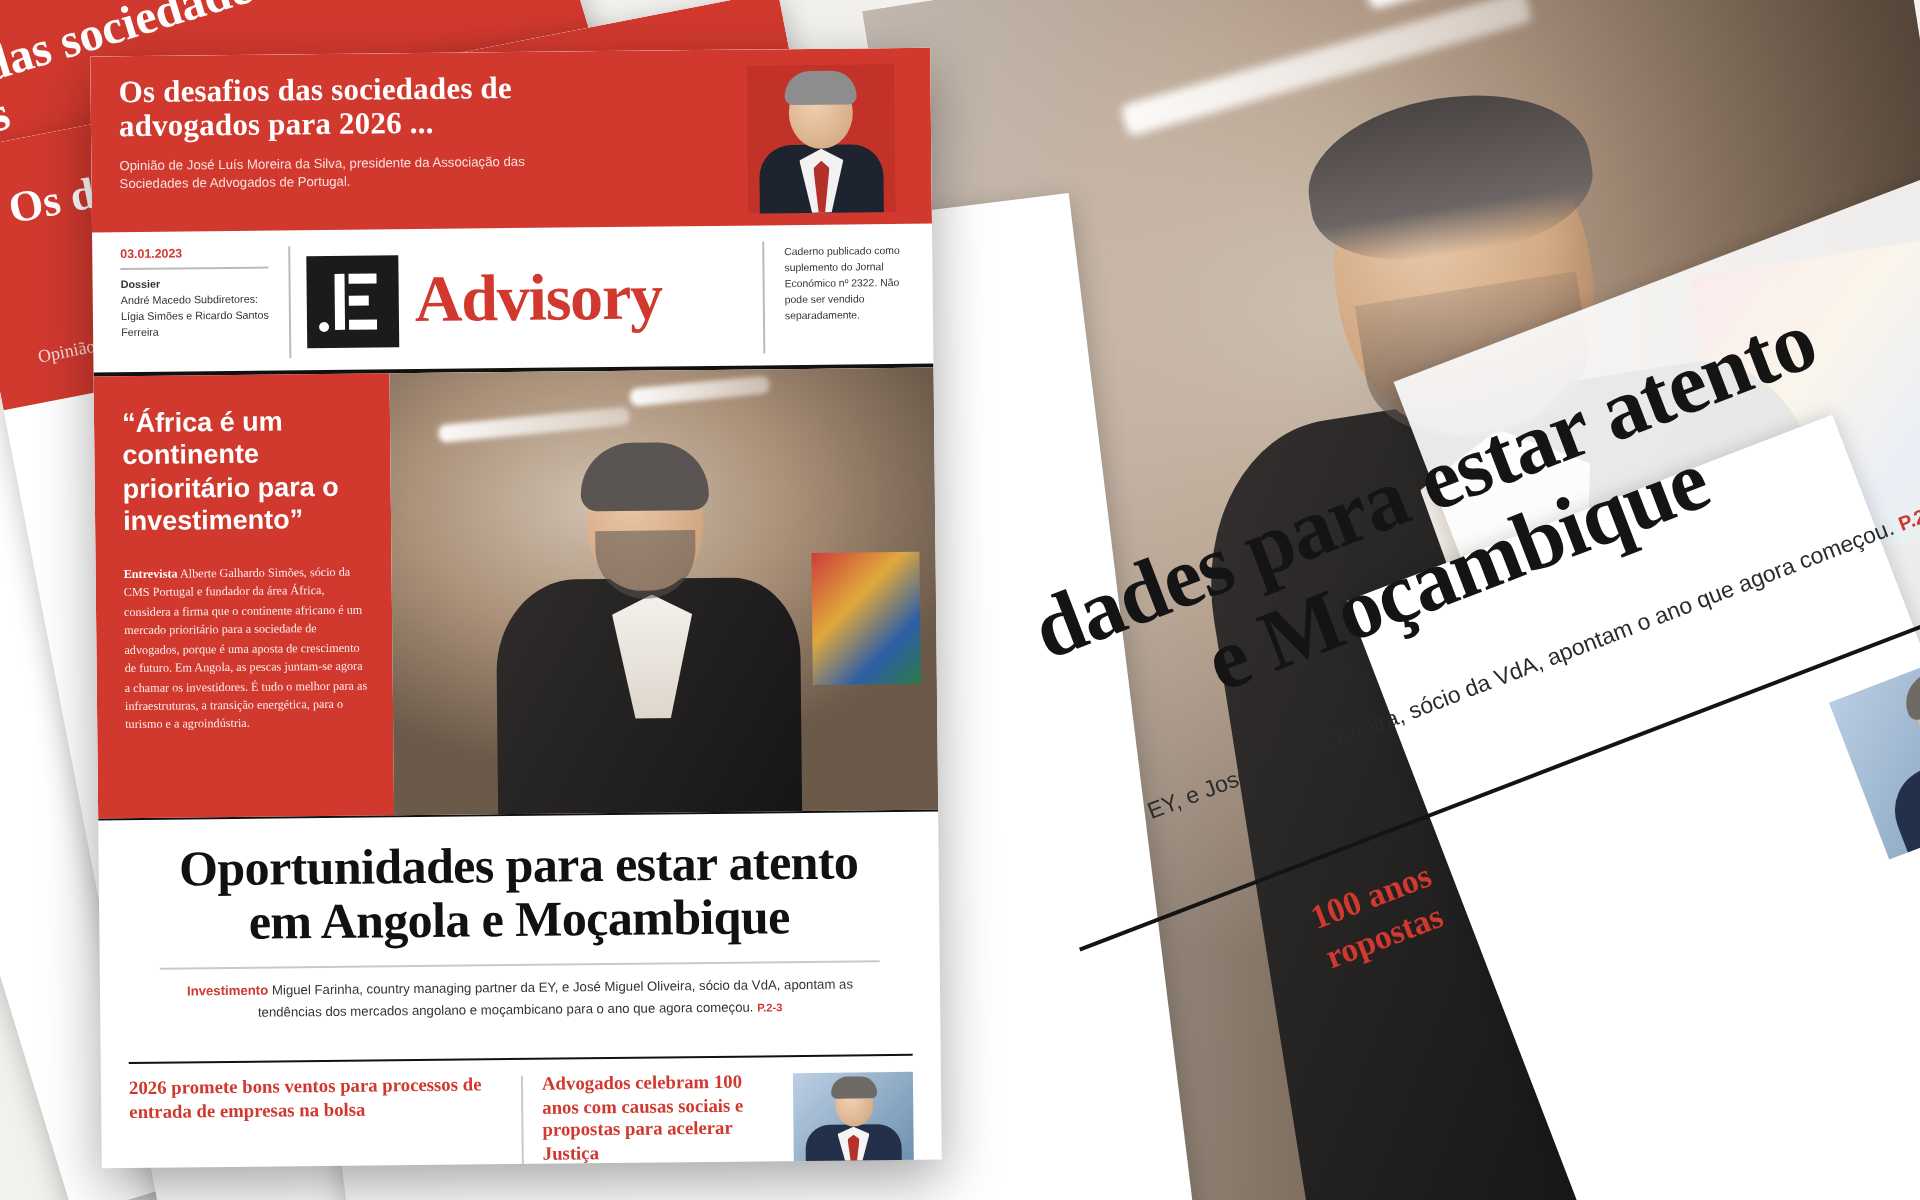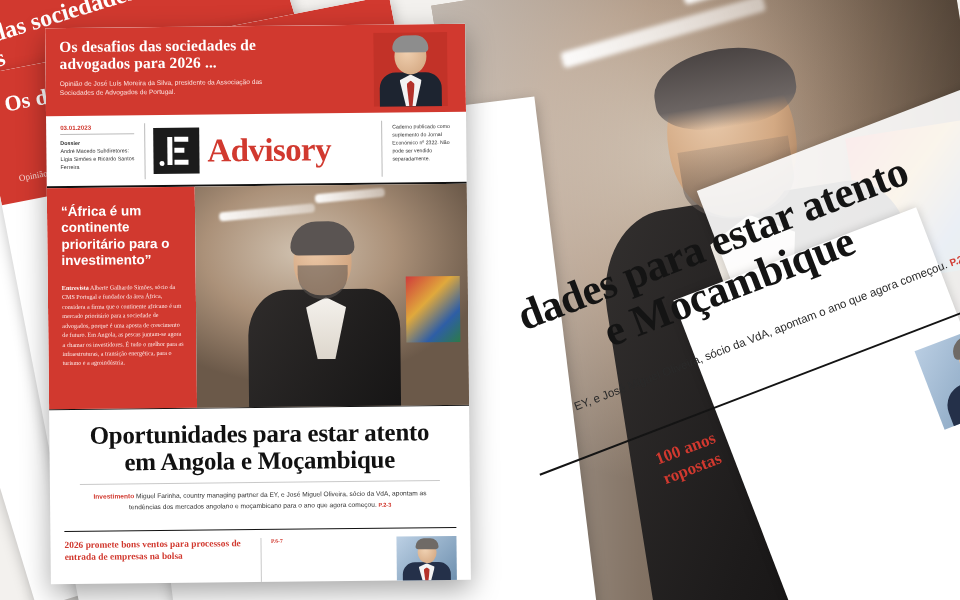--- a/index.html
+++ b/index.html
@@ -598,20 +598,21 @@
         <span class="pageref">P.2-3</span>
       </div>
     </div>
 
     <div class="briefs">
       <div class="brief">
         <h3>2026 promete bons ventos para processos de entrada de empresas na bolsa</h3>
       </div>
       <div class="brief">
         <div class="b-txt">
+          <h3>Advogados celebram 100 anos com causas sociais e propostas para acelerar Justiça</h3>
           <div class="pageref">P.6-7</div>
         </div>
         <div class="brief-thumb">
           <div class="bt-body"></div>
           <div class="bt-shirt"></div>
           <div class="bt-tie"></div>
           <div class="bt-head"></div>
           <div class="bt-hair"></div>
         </div>
       </div>

